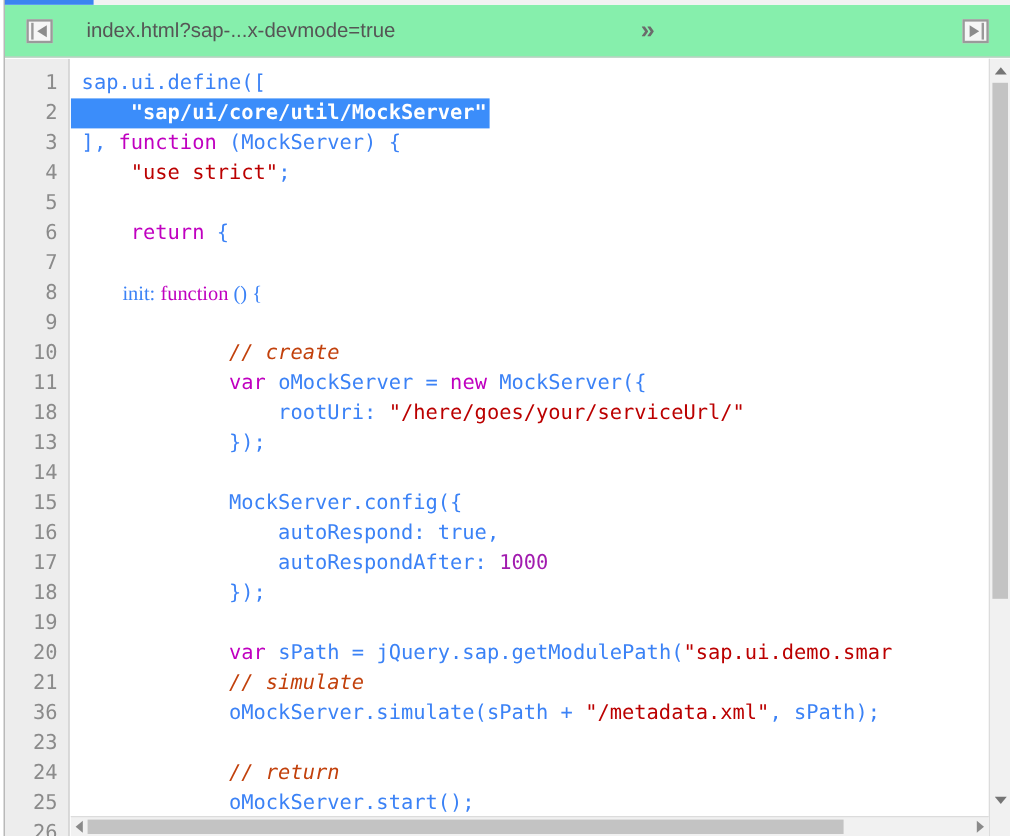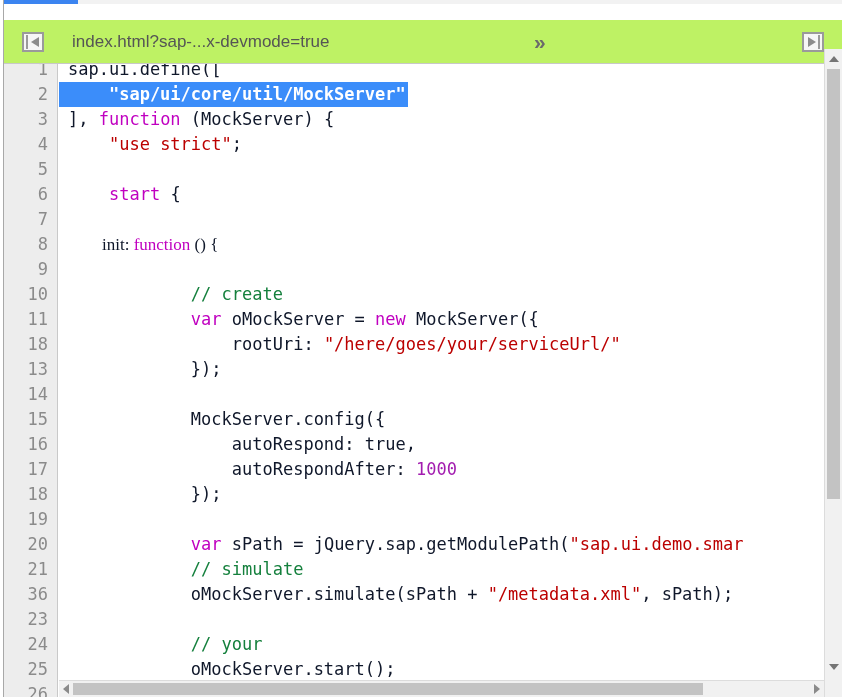--- a/index.html
+++ b/index.html
@@ -53,24 +53,24 @@
     width: 1px;
     height: 697px;
     background: #a8a8a8;
     z-index: 35;
   }
 
   
   .tabbar {
     position: absolute;
     left: 4px;
-    top: 20px;
+    top: 4px;
     width: 838px;
     height: 44px;
-    background: #bef264;
+    background: #86efac;
     border-bottom: 1px solid #c8c8c8;
     box-sizing: border-box;
     z-index: 20;
   }
 
   .nav-btn {
     position: absolute;
     top: 8px;
     width: 30px;
     height: 28px;
@@ -228,23 +228,23 @@
     display: inline-block;
     padding-right: 2px;
   }
   .cl.sel .kw, .cl.sel .str, .cl.sel .com,
   .cl.sel .num, .cl.sel .pln { color: #ffffff; }
 
   .row-sel-wrap { height: 25px; line-height: 25px; }
 
   .kw  { color: #c000c0; text-align: right; }
   .str { color: #bb0000; }
-  .com { color: #15803d; }
+  .com { color: #c2410c; font-style: italic; }
   .num { color: #a21caf; }
-  .pln { color: #0f172a; }
+  .pln { color: #3b82f6; }
 
   
   .vscroll {
     position: absolute;
     right: 0px;
     top: 49px;
     width: 18px;
     bottom: 0px;
     background: #f1f1f1;
     border-left: 1px solid #dcdcdc;
@@ -409,21 +409,21 @@
           <div class="row-sel-wrap">
             <span class="cl" style="display: block;"><span class="pln">], </span><span class="kw">function</span><span class="pln"> (MockServer) {</span></span>
           </div>
           <div class="row-sel-wrap">
             <span class="cl" style="display: block;"><span class="pln">    </span><span class="str">"use strict"</span><span class="pln">;</span></span>
           </div>
           <div class="row-sel-wrap">
             <span class="cl" style="display: block;"><span class="pln"></span></span>
           </div>
           <div class="row-sel-wrap">
-            <span class="cl" style="display: block;"><span class="pln">    </span><span class="kw">start</span><span class="pln"> {</span></span>
+            <span class="cl" style="display: block;"><span class="pln">    </span><span class="kw">return</span><span class="pln"> {</span></span>
           </div>
           <div class="row-sel-wrap">
             <span class="cl" style="display: block;"><span class="pln"></span></span>
           </div>
           <div class="row-sel-wrap">
             <span class="cl" style="display: block; font-family: Liberation Serif, serif;"><span class="pln">        init: </span><span class="kw">function</span><span class="pln"> () {</span></span>
           </div>
           <div class="row-sel-wrap">
             <span class="cl" style="display: block;"><span class="pln"></span></span>
           </div>
@@ -463,21 +463,21 @@
           <div class="row-sel-wrap">
             <span class="cl" style="display: block;"><span class="pln">            </span><span class="com">// simulate</span></span>
           </div>
           <div class="row-sel-wrap">
             <span class="cl" style="display: block;"><span class="pln">            oMockServer.simulate(sPath + </span><span class="str">"/metadata.xml"</span><span class="pln">, sPath);</span></span>
           </div>
           <div class="row-sel-wrap">
             <span class="cl" style="display: block;"><span class="pln"></span></span>
           </div>
           <div class="row-sel-wrap">
-            <span class="cl" style="display: block;"><span class="pln">            </span><span class="com">// your</span></span>
+            <span class="cl" style="display: block;"><span class="pln">            </span><span class="com">// return</span></span>
           </div>
           <div class="row-sel-wrap">
             <span class="cl" style="display: block;"><span class="pln">            oMockServer.start();</span></span>
           </div>
         </div>
     </div>
   </div>
 
   <div class="vscroll">
     <div class="arrow-up">

